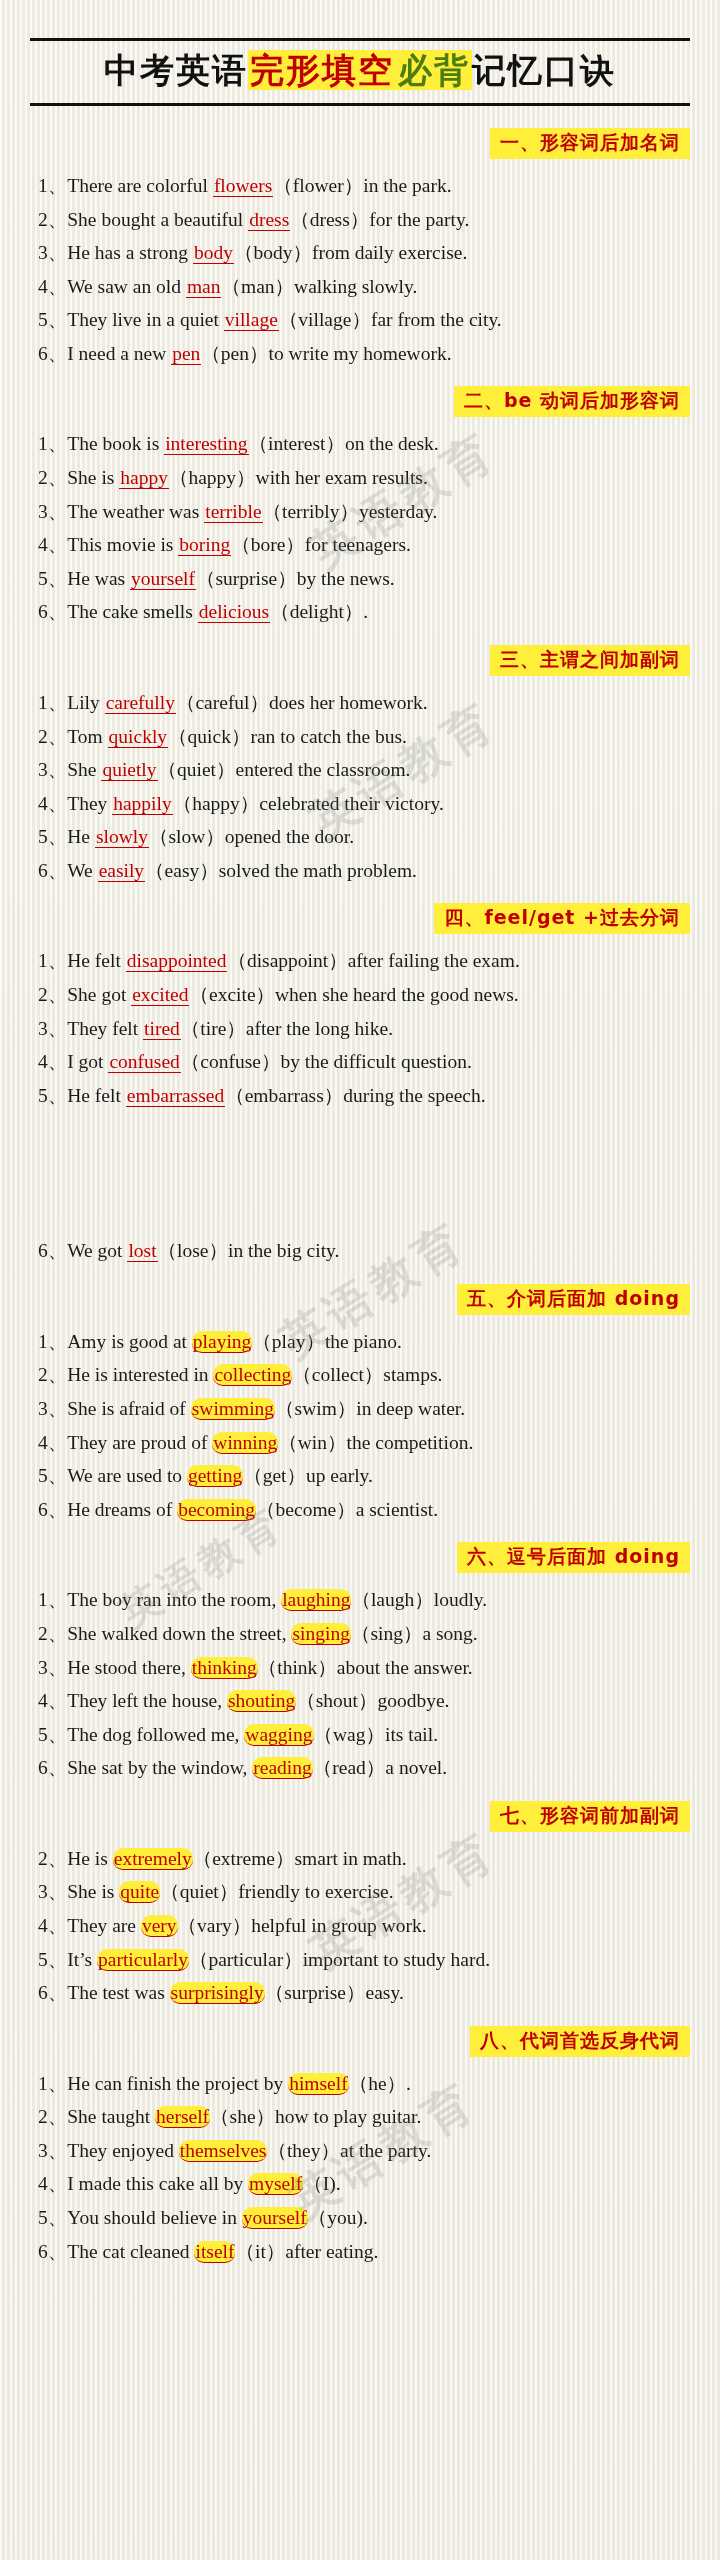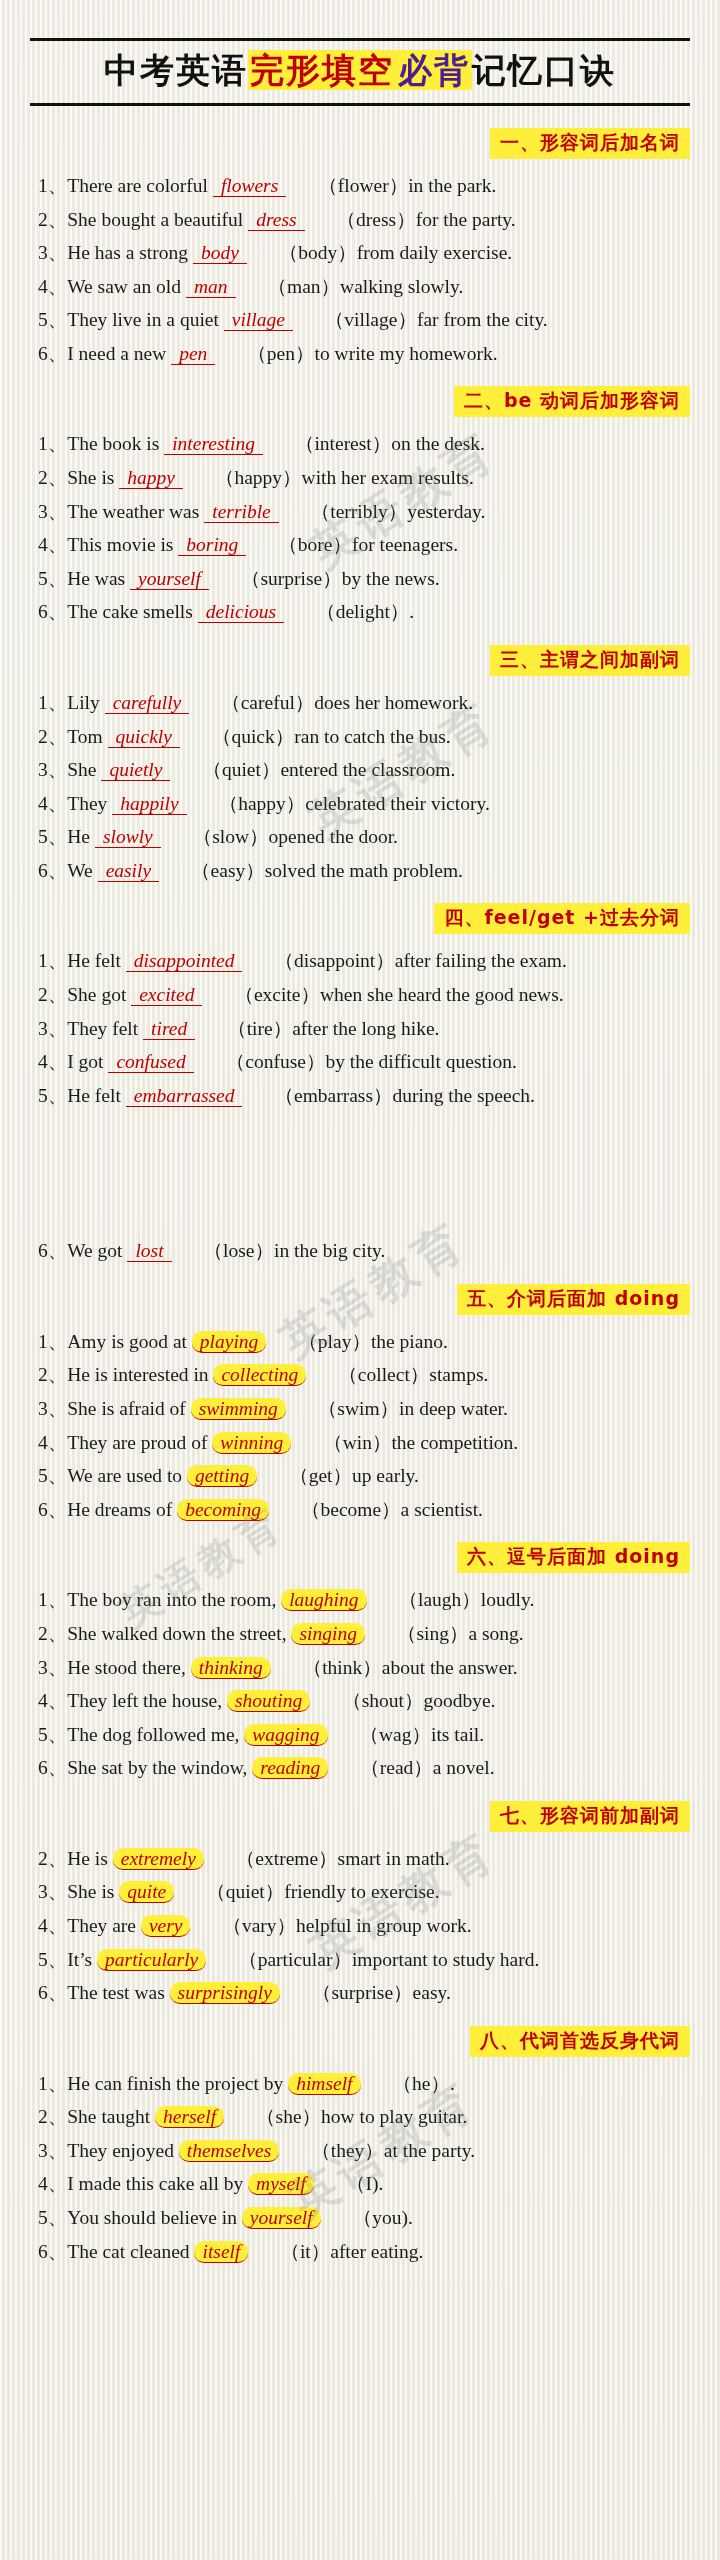--- a/index.html
+++ b/index.html
@@ -42,21 +42,21 @@
     color: #111;
     white-space: nowrap;
   }
   .title .hl {
     color: #c00000;
     background: #ffef3a;
     padding: 0 2px;
     margin-top: 39px;
   }
   .title .hl2 {
-    color: #4c1d95;
+    color: #4d7c0f;
     background: #ffef3a;
     padding: 0 2px;
   }
   
   .sec-head {
     text-align: right;
     margin: 16px 0 10px 0;
   }
   .sec-head span {
     display: inline-block;
@@ -81,31 +81,29 @@
     color: #1a1a1a;
     padding: 1px 0 1px 8px;
     white-space: nowrap;
   }
   .num {
     color: #1a1a1a;
   }
   .key {
     color: #c00000;
     border-bottom: 1.6px solid #c00000;
-    padding: 0 8px;
-    font-style: italic;
+    padding: 0 1px;
   }
   .key.hl {
     background: #ffef3a;
     border-bottom: 1.6px solid #c00000;
     border-radius: 10px;
   }
   .paren {
     color: #1a1a1a;
-    margin-left: 32px;
   }
   
   .mid-gap { height: 120px; }
 
   
   .wm {
     position: absolute;
     font-family: "DejaVu Sans", sans-serif;
     font-size: 46px;
     color: rgba(120,120,120,0.20);

